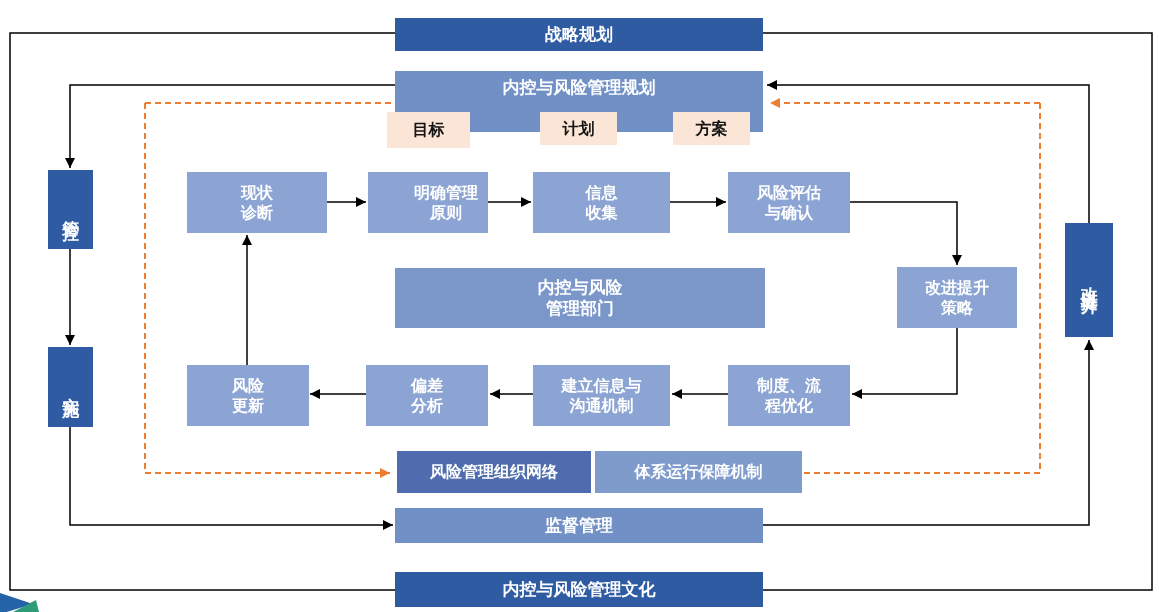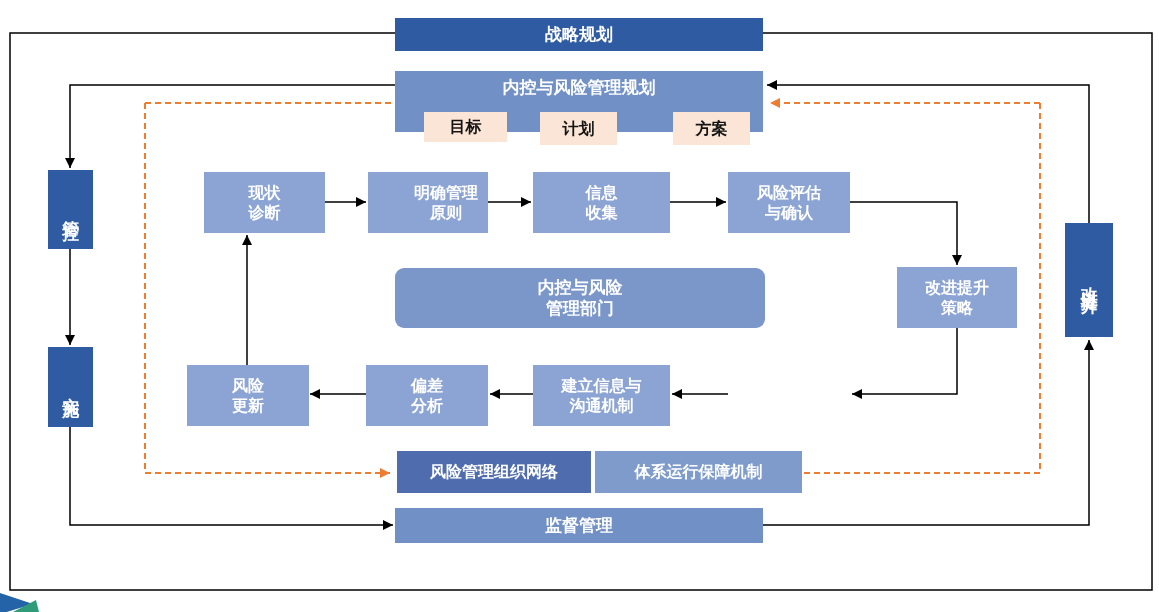--- a/index.html
+++ b/index.html
@@ -10,21 +10,21 @@
   #wires{position:absolute;left:0;top:0;z-index:0;}
   .box{
     position:absolute;z-index:1;display:flex;align-items:center;justify-content:center;
     color:#ffffff;font-weight:bold;text-align:center;white-space:pre-line;
     box-sizing:border-box;line-height:1.25;font-size:16px;
   }
   .bar{font-size:17px;}
   .dark{background:#2F5BA3;}
   .med{background:#7191C6;}
   .light{background:#8BA4D3;}
-  .dept{background:#7B97CA;font-size:17px;border-radius:9px;}
+  .dept{background:#7B97CA;font-size:17px;}
   .orgL{background:#4F6DAE;}
   .orgR{background:#7E9BCB;}
   .tan{background:#FBE5D6;color:#141414;font-size:16px;}
   .vert{writing-mode:vertical-rl;text-orientation:upright;letter-spacing:3px;font-size:17px;}
   .topAlign{align-items:flex-start;padding-top:6px;}
 </style>
 </head>
 <body>
 
 <div id="stage">
@@ -71,49 +71,52 @@
     </g>
 
     <g>
       <polygon points="0,593 33,604 0,614" fill="#2563A8"></polygon>
       <polygon points="13,612 36,600 39,612" fill="#2F9B78"></polygon>
     </g>
   </svg>
 
   <div class="box dark bar" style="left:395px;top:18px;width:368px;height:33px;">战略规划</div>
   <div class="box med bar topAlign" style="left:395px;top:71px;width:368px;height:61px;">内控与风险管理规划</div>
-  <div class="box tan" style="left:424px;top:112px;width:83px;height:30px;">目标</div>
+  <div class="box tan" style="left:387px;top:112px;width:83px;height:36px;">目标</div>
   <div class="box tan" style="left:540px;top:112px;width:77px;height:33px;">计划</div>
   <div class="box tan" style="left:673px;top:112px;width:77px;height:33px;">方案</div>
 
   <div class="box dark vert" style="left:48px;top:170px;width:45px;height:79px;">管控</div>
   <div class="box dark vert" style="left:48px;top:347px;width:45px;height:80px;">实施</div>
 
   <div class="box dark vert" style="left:1065px;top:223px;width:48px;height:114px;">改进提升</div>
 
-  <div class="box light" style="left:204px;top:172px;width:121px;height:61px;">现状
+  <div class="box light" style="left:187px;top:172px;width:140px;height:61px;">现状
 诊断</div>
   <div class="box light" style="left:368px;top:172px;width:120px;height:61px;padding-left:36px;">明确管理
 原则</div>
   <div class="box light" style="left:533px;top:172px;width:137px;height:61px;">信息
 收集</div>
   <div class="box light" style="left:728px;top:172px;width:122px;height:61px;">风险评估
 与确认</div>
 
   <div class="box light" style="left:897px;top:267px;width:120px;height:61px;">改进提升
 策略</div>
 
   <div class="box dept" style="left:395px;top:268px;width:370px;height:60px;">内控与风险
 管理部门</div>
 
+  <div class="box light" style="left:728px;top:365px;width:122px;height:61px;">制度、流
+程优化</div>
   <div class="box light" style="left:533px;top:365px;width:137px;height:61px;">建立信息与
 沟通机制</div>
   <div class="box light" style="left:366px;top:365px;width:122px;height:61px;">偏差
 分析</div>
   <div class="box light" style="left:187px;top:365px;width:122px;height:61px;">风险
 更新</div>
 
   <div class="box orgL" style="left:397px;top:451px;width:194px;height:42px;">风险管理组织网络</div>
   <div class="box orgR" style="left:595px;top:451px;width:207px;height:42px;">体系运行保障机制</div>
 
   <div class="box med bar" style="left:395px;top:508px;width:368px;height:35px;">监督管理</div>
+  <div class="box dark bar" style="left:395px;top:572px;width:368px;height:35px;">内控与风险管理文化</div>
 
 </div>
 
 </body></html>

